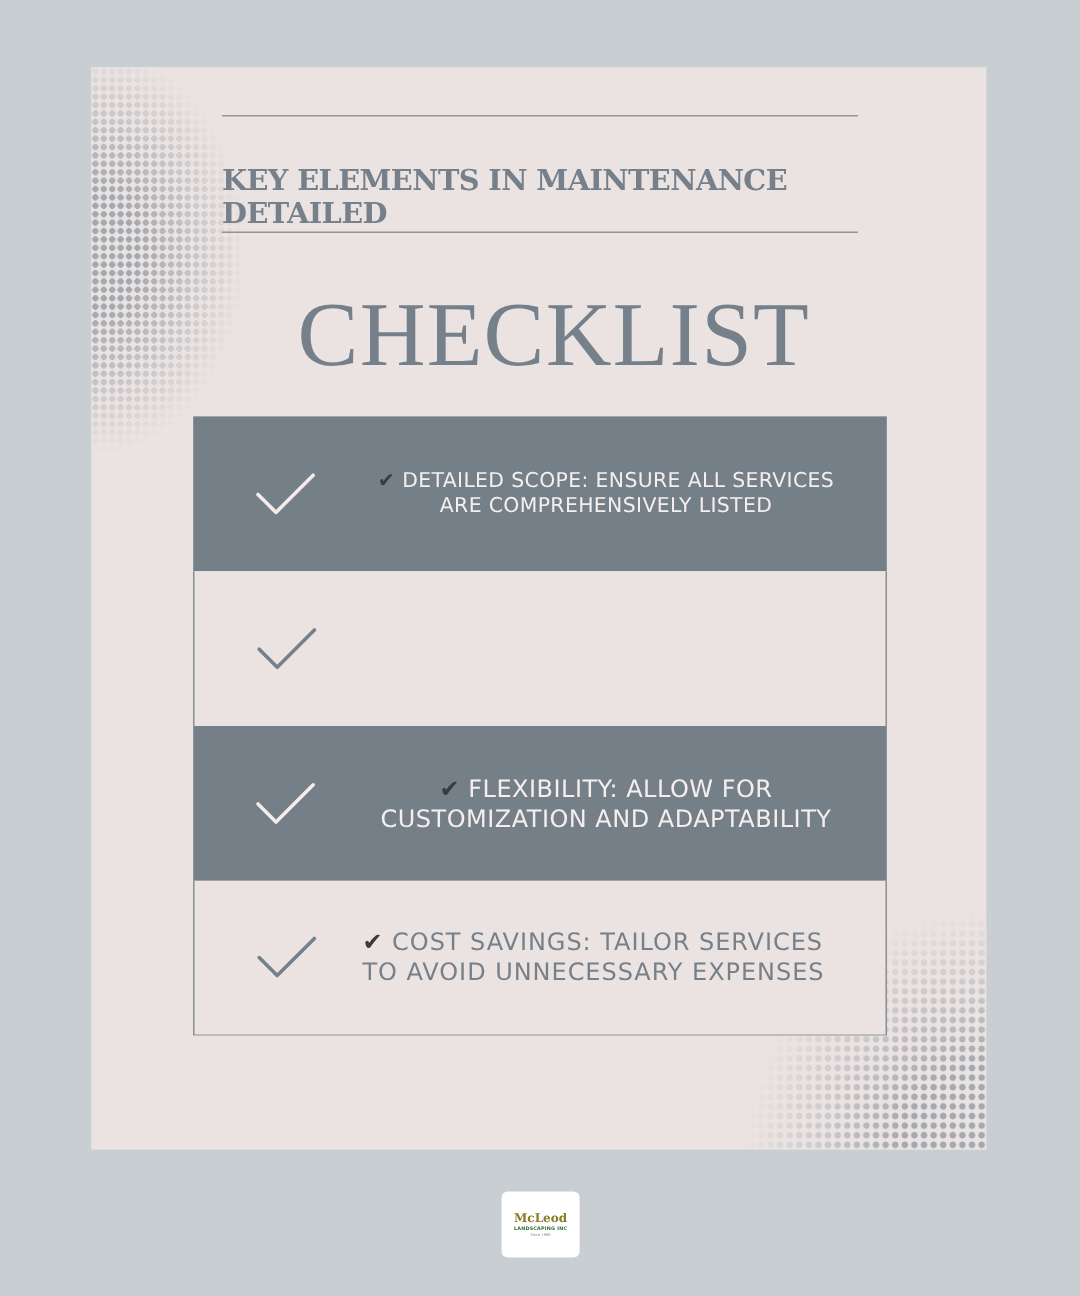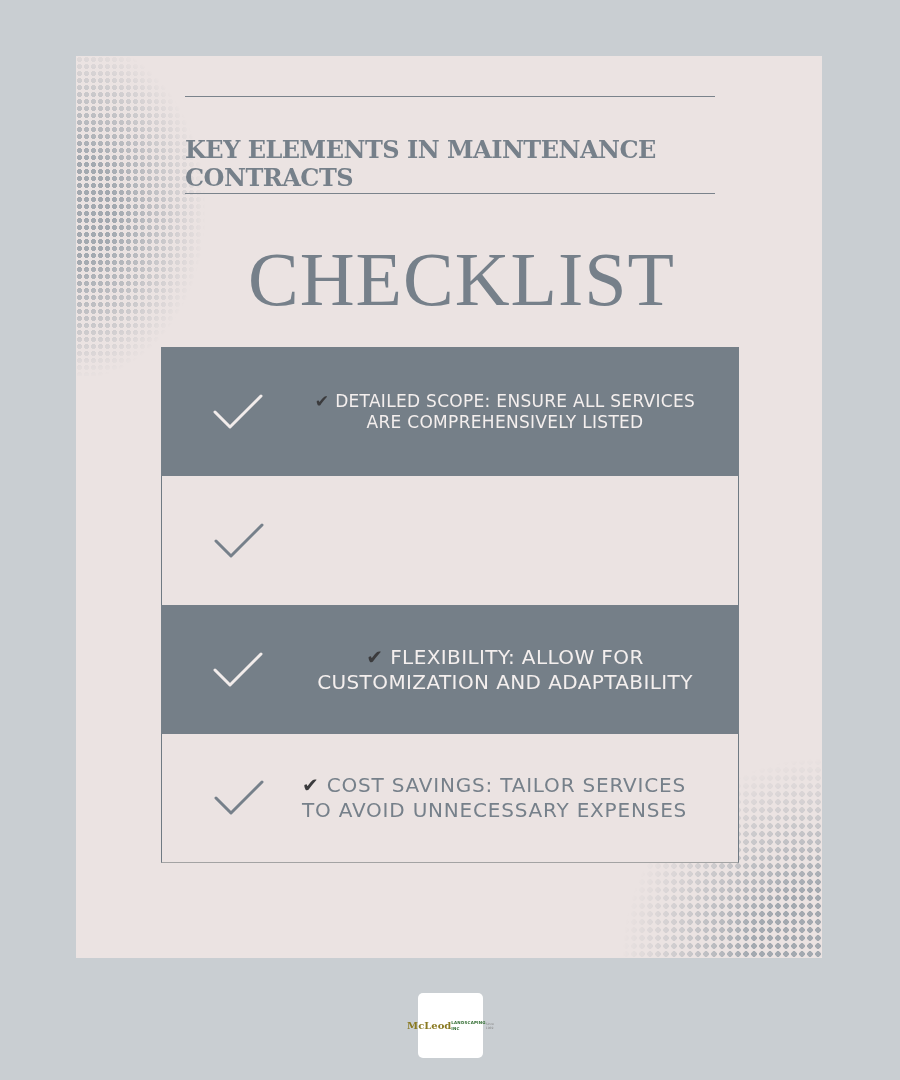--- a/index.html
+++ b/index.html
@@ -124,24 +124,24 @@
   }
   .brand-url {
     font-family: "DejaVu Sans", sans-serif;
     font-size: 10px;
     color: #3a3a3a;
     line-height: 14px;
   }
   .logo {
     position: absolute;
     left: 418px; top: 3px;
-    width: 65px; height: 65px;
+    width: 65px; height: 55px;
     background: #ffffff;
     border-radius: 5px;
-    display: flex; flex-direction: row; align-items: center; justify-content: center;
+    display: flex; flex-direction: column; align-items: center; justify-content: center;
   }
   .logo-top {
     font-family: "DejaVu Serif", serif;
     font-weight: bold;
     font-size: 10px;
     color: #8a7a22;
     line-height: 10px;
   }
   .logo-mid {
     font-family: "DejaVu Sans", sans-serif;
@@ -161,21 +161,21 @@
 </head>
 <body>
 
 <div class="card">
   <div class="halftone-tl"></div>
   <div class="halftone-br"></div>
 
   <div class="rule top"></div>
   <div class="subtitle">
     <div>KEY ELEMENTS IN MAINTENANCE</div>
-    <div>CONTRACTS</div>
+    <div>DETAILED</div>
   </div>
   <div class="rule bottom"></div>
 
   <div class="title">CHECKLIST</div>
 
   <div class="list">
     <div class="row dark r1">
       <svg class="check" viewBox="0 0 54 40">
         <polyline points="4,20 19,35 50,4" fill="none" stroke="#f2eceb" stroke-width="3" stroke-linecap="round" stroke-linejoin="round"></polyline>
       </svg>

